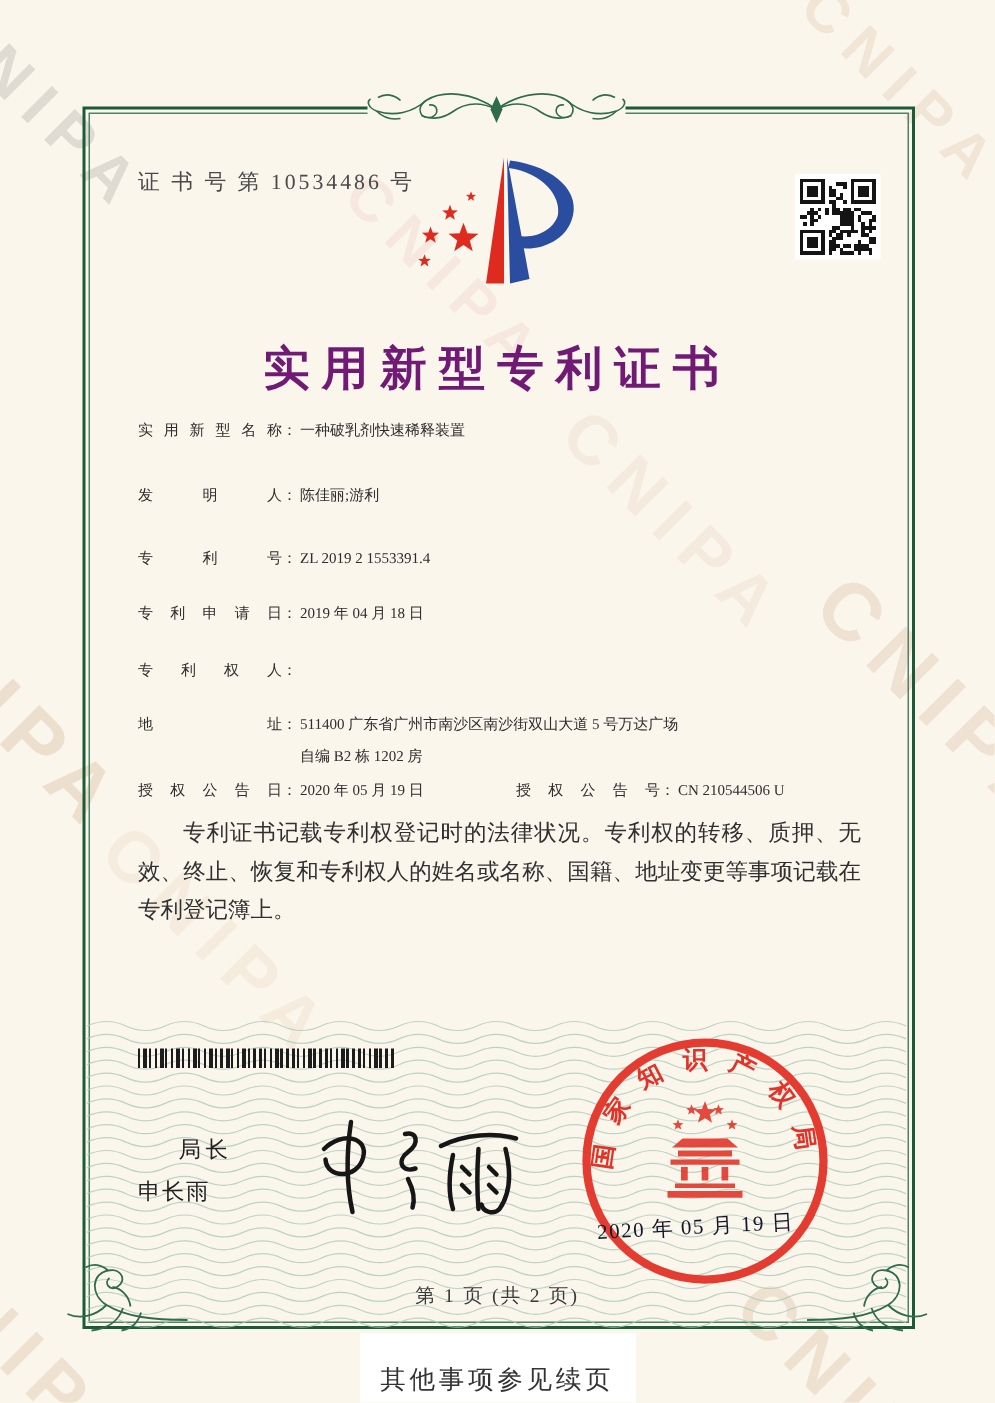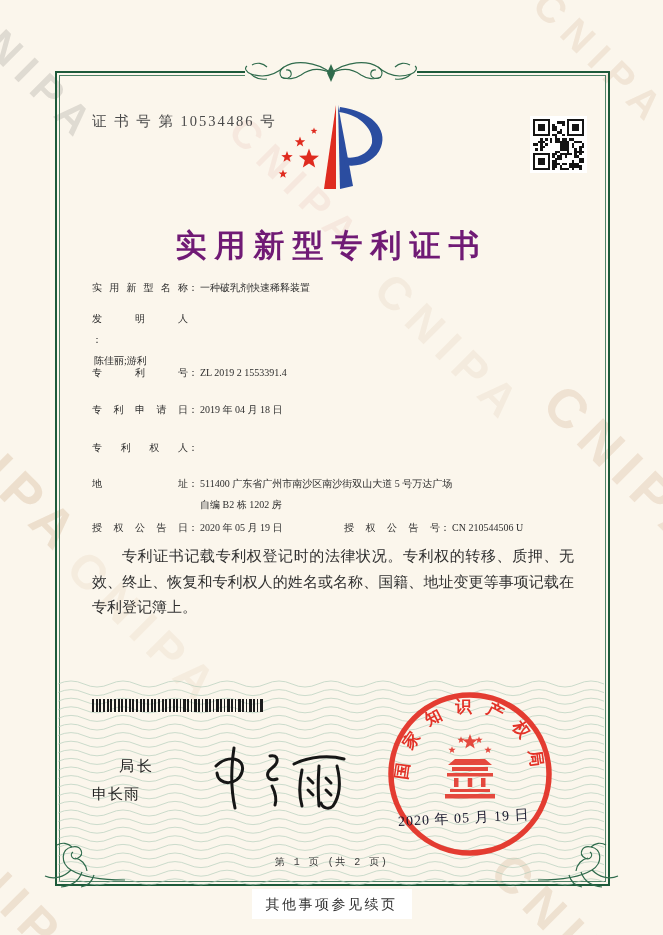--- a/index.html
+++ b/index.html
@@ -35,24 +35,24 @@
       #1c1c1c 3.5px 6px,transparent 6px 7px,#1c1c1c 7px 8.5px,transparent 8.5px 11px);}
   
   .official-title{position:absolute;left:92px;top:757px;font-size:15px;color:#222;
       font-family:"Liberation Sans","DejaVu Sans",sans-serif;letter-spacing:3px;margin-left:27px;}
   .official-name{position:absolute;left:92px;top:785px;font-size:15px;color:#222;
       font-family:"Liberation Sans","DejaVu Sans",sans-serif;letter-spacing:1px;}
   
   .seal-date{position:absolute;left:398px;top:809px;width:150px;font-size:14px;color:#15152a;
       letter-spacing:1px;transform:rotate(-3deg);font-weight:500;}
   
-  .page-ind{position:absolute;left:0;top:855px;width:663px;text-align:center;font-size:10px;
-      color:#3a3a3a;letter-spacing:1.5px;font-family:Liberation Mono, monospace;}
+  .page-ind{position:absolute;left:0;top:855px;width:663px;text-align:center;font-size:13px;
+      color:#3a3a3a;letter-spacing:1.5px;}
   .cont-note{position:absolute;left:50%;transform:translateX(-50%);top:889px;background:#ffffff;
-      padding:7px 14px 5px;font-size:14px;color:#333;letter-spacing:2.5px;white-space:nowrap;}
+      padding:19px 14px 5px;font-size:17px;color:#333;letter-spacing:2.5px;white-space:nowrap;}
   
   .qr{position:absolute;left:530px;top:116px;width:51px;height:51px;background:#fff;padding:3px;}
   .qr svg{width:51px;height:51px;display:block;shape-rendering:crispEdges;}
   svg{overflow:visible;}
 </style>
 </head>
 <body>
 
 <span class="wm" style="left:-18px;top:-8px;font-size:42px;color:rgba(158,156,150,0.30);">CNIPA</span>
 <span class="wm" style="left:252px;top:108px;font-size:40px;color:rgba(224,160,150,0.16);">CNIPA</span>
@@ -281,21 +281,21 @@
     </svg>
 </div>
 
 <div class="title">实用新型专利证书</div>
 
 <div class="row" style="top:277px;">
   <span class="lbl">实用新型名称</span>
     <span class="colon">：</span>
     <span class="val">一种破乳剂快速稀释装置</span>
 </div>
-<div class="row" style="top:308px;flex-direction:column;">
+<div class="row" style="top:320px;">
   <span class="lbl">发明人</span>
     <span class="colon">：</span>
     <span class="val">陈佳丽;游利</span>
 </div>
 <div class="row" style="top:362px;">
   <span class="lbl">专利号</span>
     <span class="colon">：</span>
     <span class="val">ZL 2019 2 1553391.4</span>
 </div>
 <div class="row" style="top:399px;">

